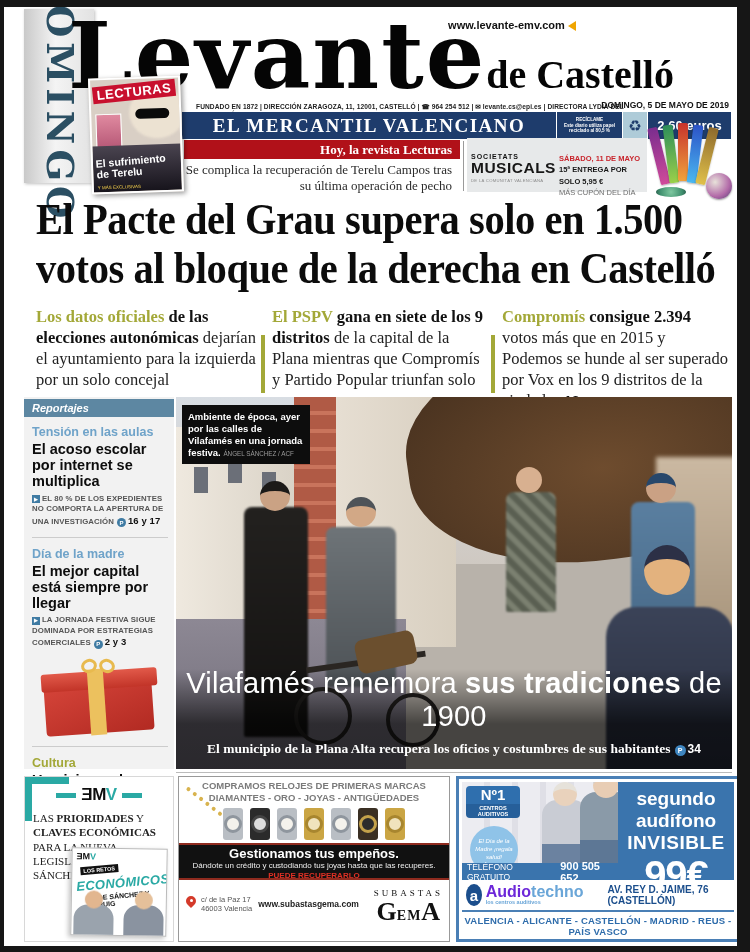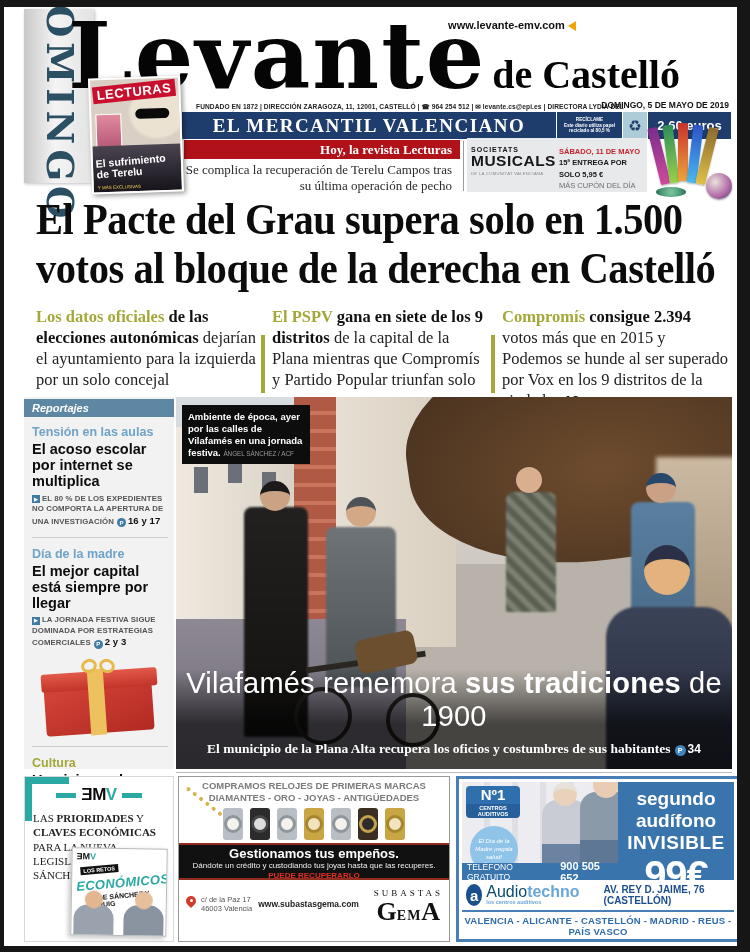--- a/index.html
+++ b/index.html
@@ -13,21 +13,21 @@
     box-shadow:1px 1px 3px rgba(0,0,0,.25)}
   .edition-text{writing-mode:vertical-rl;font-family:"DejaVu Serif",serif;font-weight:bold;font-size:37px;
     color:#2b4f63;letter-spacing:5px;line-height:1}
 
   
   .mast-url{position:absolute;left:408px;top:12px;width:200px;text-align:center;font-weight:bold;font-size:11px;color:#111}
   .url-arrow{display:inline-block;width:0;height:0;border-top:5px solid transparent;border-bottom:5px solid transparent;
     border-right:8px solid #f0a500;vertical-align:middle;margin-left:3px}
   .mast-title{position:absolute;left:64px;top:6px;white-space:nowrap}
   .mast-title .big{font-family:"DejaVu Serif",serif;font-weight:bold;font-size:92px;line-height:.95;letter-spacing:2px;color:#050505}
-  .mast-title .small{font-family:"Liberation Serif",serif;font-weight:bold;font-size:40px;color:#050505;margin-left:6px}
+  .mast-title .small{font-family:"Liberation Serif",serif;font-weight:bold;font-size:40px;color:#050505;}
   .mast-info{position:absolute;left:192px;top:96px;width:430px;font-size:6.6px;color:#222;font-weight:bold;letter-spacing:.1px}
   .mast-date{position:absolute;right:8px;top:93px;font-size:8.5px;font-weight:bold;color:#111}
 
   
   .navy-banner{position:absolute;left:178px;top:105px;width:549px;height:27px;background:#1e3c6c;display:flex;align-items:stretch}
   .nb-title{flex:1;color:#fff;font-family:"Liberation Serif",serif;font-weight:bold;font-size:19px;letter-spacing:1.5px;
     display:flex;align-items:center;justify-content:center}
   .nb-recycle{width:66px;border-left:1px solid #fff;padding:2px 3px;color:#fff;font-size:4.6px;font-weight:bold;line-height:1.25;text-align:center;
     display:flex;flex-direction:column;justify-content:center}
   .nb-recycle-ic{width:25px;border-left:1px solid #fff;background:#aecbd8;color:#1e3c6c;font-size:15px;display:flex;align-items:center;justify-content:center}
@@ -46,21 +46,21 @@
   .lc-strip{position:absolute;left:0;bottom:2px;width:100%;font-size:4.5px;color:#ffd84d;padding-left:4px}
 
   
   .lect-banner{position:absolute;left:180px;top:133px;width:276px;height:19px;background:#b11119;color:#fff;
     font-family:"Liberation Serif",serif;font-weight:bold;font-size:13px;text-align:right;padding:2px 8px 4px 0}
   .lect-summary{position:absolute;left:180px;top:155px;width:276px;font-family:"Liberation Serif",serif;font-size:13px;
     color:#2b2b2b;text-align:right;line-height:1.22;padding-right:8px}
   .vdiv{position:absolute;left:459px;top:134px;width:1px;height:50px;background:#9a9a9a}
 
   
-  .musicals{position:absolute;left:463px;top:131px;width:180px;height:54px;background:#e7e9ea;display:flex;padding:6px 4px}
+  .musicals{position:absolute;left:463px;top:131px;width:180px;height:54px;background:#e7e9ea;display:flex;padding:13px 4px}
   .mus-logo{width:84px;border-right:0;padding-top:2px}
   .mus-top{font-size:7px;font-weight:bold;letter-spacing:1px;color:#111}
   .mus-main{font-size:15.5px;font-weight:bold;letter-spacing:.5px;color:#161616;line-height:1}
   .mus-sub{font-size:4.2px;color:#8a8a8a;margin-top:2px;letter-spacing:.3px}
   .mus-offers{flex:1;padding-left:4px;padding-top:2px;line-height:1.5}
   .mus-date{font-size:7.5px;font-weight:bold;color:#c8242c}
   .mus-offer{font-size:7.5px;font-weight:bold;color:#161616}
   .mus-extra{font-size:7.5px;color:#6e6e6e}
   .promo-media{position:absolute;left:646px;top:118px;width:84px;height:74px}
   .pm-bar{position:absolute;width:10px;height:58px;border-radius:2px;box-shadow:0 1px 2px rgba(0,0,0,.3)}
@@ -204,21 +204,21 @@
   .au-offer .o1{font-size:19px;font-weight:bold;line-height:1.15}
   .au-offer .o3{font-size:19px;font-weight:bold;letter-spacing:.5px}
   .au-price{font-size:40px;font-weight:bold;line-height:1.05;letter-spacing:-1px}
   .au-phone{position:absolute;left:0;bottom:0;width:158px;height:17px;background:#3a74ad;color:#fff;display:flex;align-items:center;
     padding-left:5px;gap:4px;z-index:3}
   .au-phone .lbl{font-size:8.5px}.au-phone .num{font-size:11px;font-weight:bold}
   .au-brand{display:flex;align-items:center;height:30px;padding:2px 4px;gap:4px}
   .au-logo{width:22px;height:22px;border-radius:50%;background:#1b4e8c;color:#fff;font-weight:bold;font-size:15px;
     display:flex;align-items:center;justify-content:center}
   .au-brandname{line-height:.9}
-  .au-brandname .b1{font-size:16px;font-weight:normal;color:#0c4a6e}
+  .au-brandname .b1{font-size:16px;font-weight:bold;color:#6d28d9}
   .au-brandname .b2{font-size:16px;font-weight:bold;color:#6aa6d8}
   .au-tag{font-size:5.5px;color:#6aa6d8;font-weight:bold}
   .au-addr{font-size:10px;font-weight:bold;color:#1b4e8c;margin-left:20px}
   .au-cities{border-top:2px solid #4a7fb5;text-align:center;font-size:9.5px;font-weight:bold;color:#2e6cab;padding-top:3px;letter-spacing:.2px}
 </style>
 </head>
 <body>
 
 <div id="page">
 

